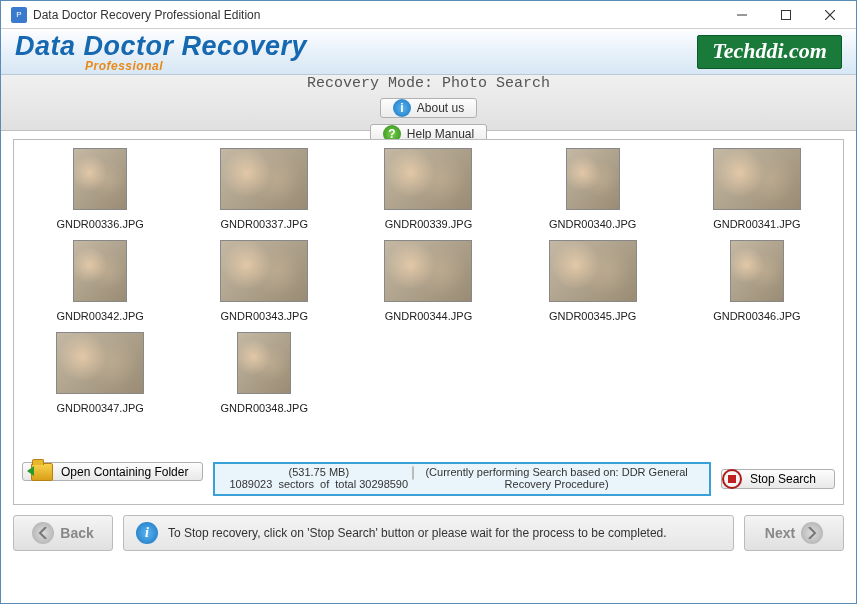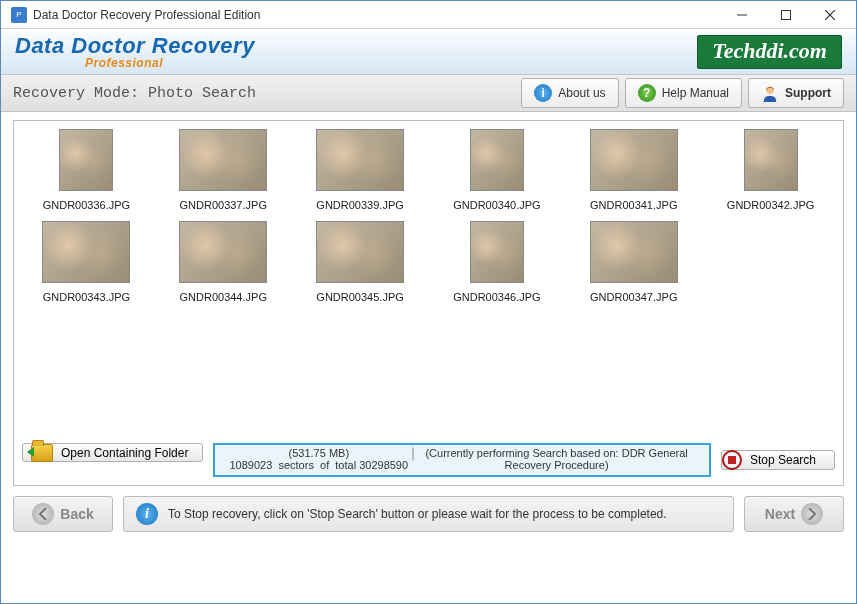--- a/index.html
+++ b/index.html
@@ -7,39 +7,39 @@
 
 
 .titlebar { height: 28px; background: #fff; border-bottom: 1px solid #d0d0d0; display: flex; align-items: center; padding: 0 4px; }
 .titlebar .app-ico { width: 16px; height: 16px; background: #3a7acc; margin: 0 6px; font-size: 8px; color: white; display:flex; align-items:center; justify-content:center; border-radius:2px;}
 .titlebar .title { font-size: 12px; color: #333; flex: 1; }
 .titlebar .win-controls { display: flex; }
 .titlebar .wc { width: 44px; height: 28px; display: flex; align-items: center; justify-content: center; font-size: 13px; color: #333; }
 
 
 .banner { height: 46px; background: linear-gradient(#fdfeff, #e8f1f9 50%, #d7e7f4); border-bottom: 1px solid #b8c8d8; display: flex; align-items: center; padding: 0 14px; justify-content: space-between; }
-.brand .line1 { font-family: "Trebuchet MS", sans-serif; font-size: 22px; font-weight: bold; font-style: italic; color: #1668b0; letter-spacing: 0.5px; }
+.brand .line1 { font-family: "Trebuchet MS", sans-serif; font-size: 27px; font-weight: bold; font-style: italic; color: #1668b0; letter-spacing: 0.5px; }
 .brand .line2 { font-size: 12px; font-weight: bold; font-style: italic; color: #e98a1a; margin-left: 70px; margin-top: -3px; letter-spacing: 0.5px;}
 .logo-badge { background: #1a7a3a; color: #fff; font-size: 22px; font-weight: bold; font-style: italic; padding: 2px 14px 4px; border-radius: 2px; border: 1px solid #0a5a2a; font-family: Liberation Serif, serif; }
 
 
-.toolbar { height: 37px; background: linear-gradient(#f0f0f0, #e0e0e0); border-bottom: 1px solid #c0c0c0; display: flex; align-items: center; padding: 0 12px; gap: 6px; }
+.toolbar { height: 56px; background: linear-gradient(#f0f0f0, #e0e0e0); border-bottom: 1px solid #c0c0c0; display: flex; align-items: center; padding: 0 12px; gap: 6px; flex-direction: column; }
 .mode-label { font-family: "Courier New", monospace; font-size: 15px; color: #555; flex: 1; }
 .tbtn { height: 30px; padding: 0 12px; background: linear-gradient(#fdfdfd, #ececec); border: 1px solid #b0b0b0; border-radius: 3px; display: flex; align-items: center; gap: 6px; font-size: 12px; color: #333; cursor: pointer; }
 .tbtn.support { font-weight: bold; }
 .ico16 { width: 18px; height: 18px; display: inline-flex; align-items: center; justify-content: center; border-radius: 50%; font-size: 12px; font-weight: bold; color: white; }
 .ico-info { background: radial-gradient(#5ab4f0,#1a74c0); }
 .ico-help { background: radial-gradient(#7ad04a,#2a8a1a); }
 .support-ico { width: 18px; height: 18px; }
 
 
 .main { padding: 8px 12px 4px; }
 .results-frame { border: 1px solid #bbb; background: #fff; position: relative; }
 .results-scroll { height: 316px; overflow-y: scroll; padding: 4px 6px; }
-.results-grid { display: grid; grid-template-columns: repeat(6, 1fr); gap: 2px 4px; }
+.results-grid { display: grid; grid-template-columns: repeat(5, 1fr); gap: 2px 4px; }
 .thumb-cell { display: flex; flex-direction: column; align-items: center; padding: 4px 2px; }
 .thumb { width: 88px; height: 62px; background: linear-gradient(135deg,#c4b8a4,#9a8c74); border: 1px solid #888; position: relative; overflow: hidden; }
 .thumb.portrait { width: 54px; height: 62px; }
 .thumb::before { content: ""; position: absolute; inset: 0; background: radial-gradient(circle at 30% 40%, rgba(255,220,180,0.6) 0, transparent 35%), radial-gradient(circle at 65% 50%, rgba(200,180,150,0.5) 0, transparent 40%); }
 .thumb-label { font-size: 11px; color: #222; margin-top: 8px; text-align: center; white-space: nowrap; }
 
 
 .action-row { display: flex; align-items: stretch; padding: 6px 8px 8px; gap: 10px; border-top: 0; }
 .open-btn { height: 19px; padding: 0 14px 0 8px; background: linear-gradient(#fdfdfd,#e8e8e8); border: 1px solid #b0b0b0; border-radius: 3px; display: flex; align-items: center; gap: 8px; font-size: 12px; cursor: pointer; }
 .folder-ico { width: 22px; height: 18px; position: relative; }
@@ -165,20 +165,24 @@
             <div class="thumb"></div>
             <div class="thumb-label">GNDR00345.JPG</div>
           </div>
           <div class="thumb-cell">
             <div class="thumb portrait"></div>
             <div class="thumb-label">GNDR00346.JPG</div>
           </div>
           <div class="thumb-cell">
             <div class="thumb"></div>
             <div class="thumb-label">GNDR00347.JPG</div>
+          </div>
+          <div class="thumb-cell">
+            <div class="thumb portrait"></div>
+            <div class="thumb-label">GNDR00348.JPG</div>
           </div>
         </div>
     </div>
 
     <div class="action-row">
       <div class="open-btn">
         <span class="folder-ico">
             <span class="folder-arrow"></span>
           </span>
         <span>Open Containing Folder</span>

